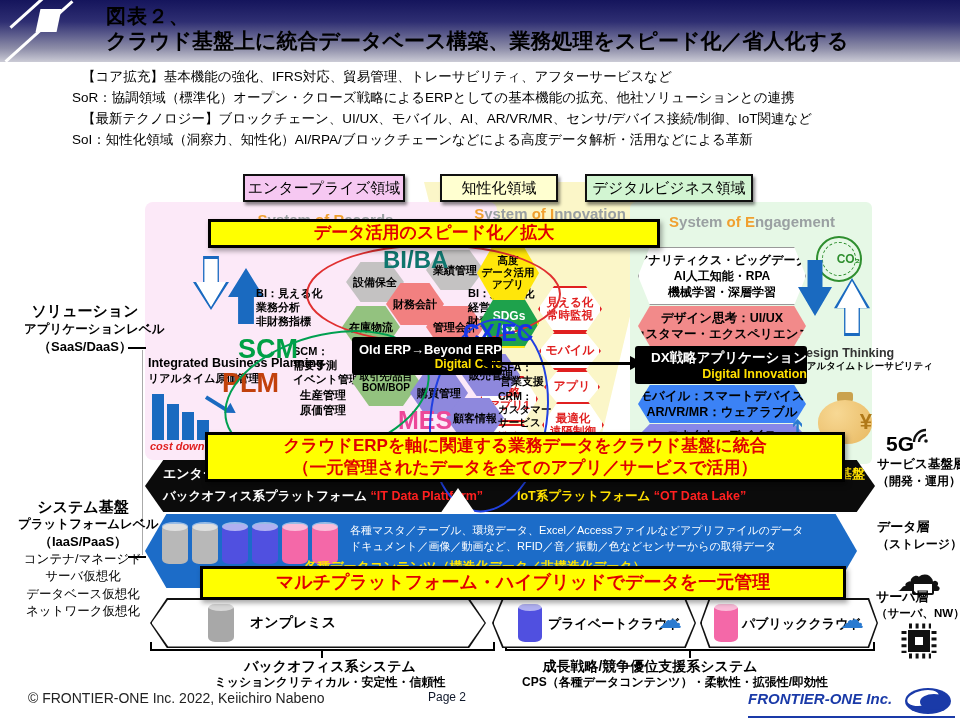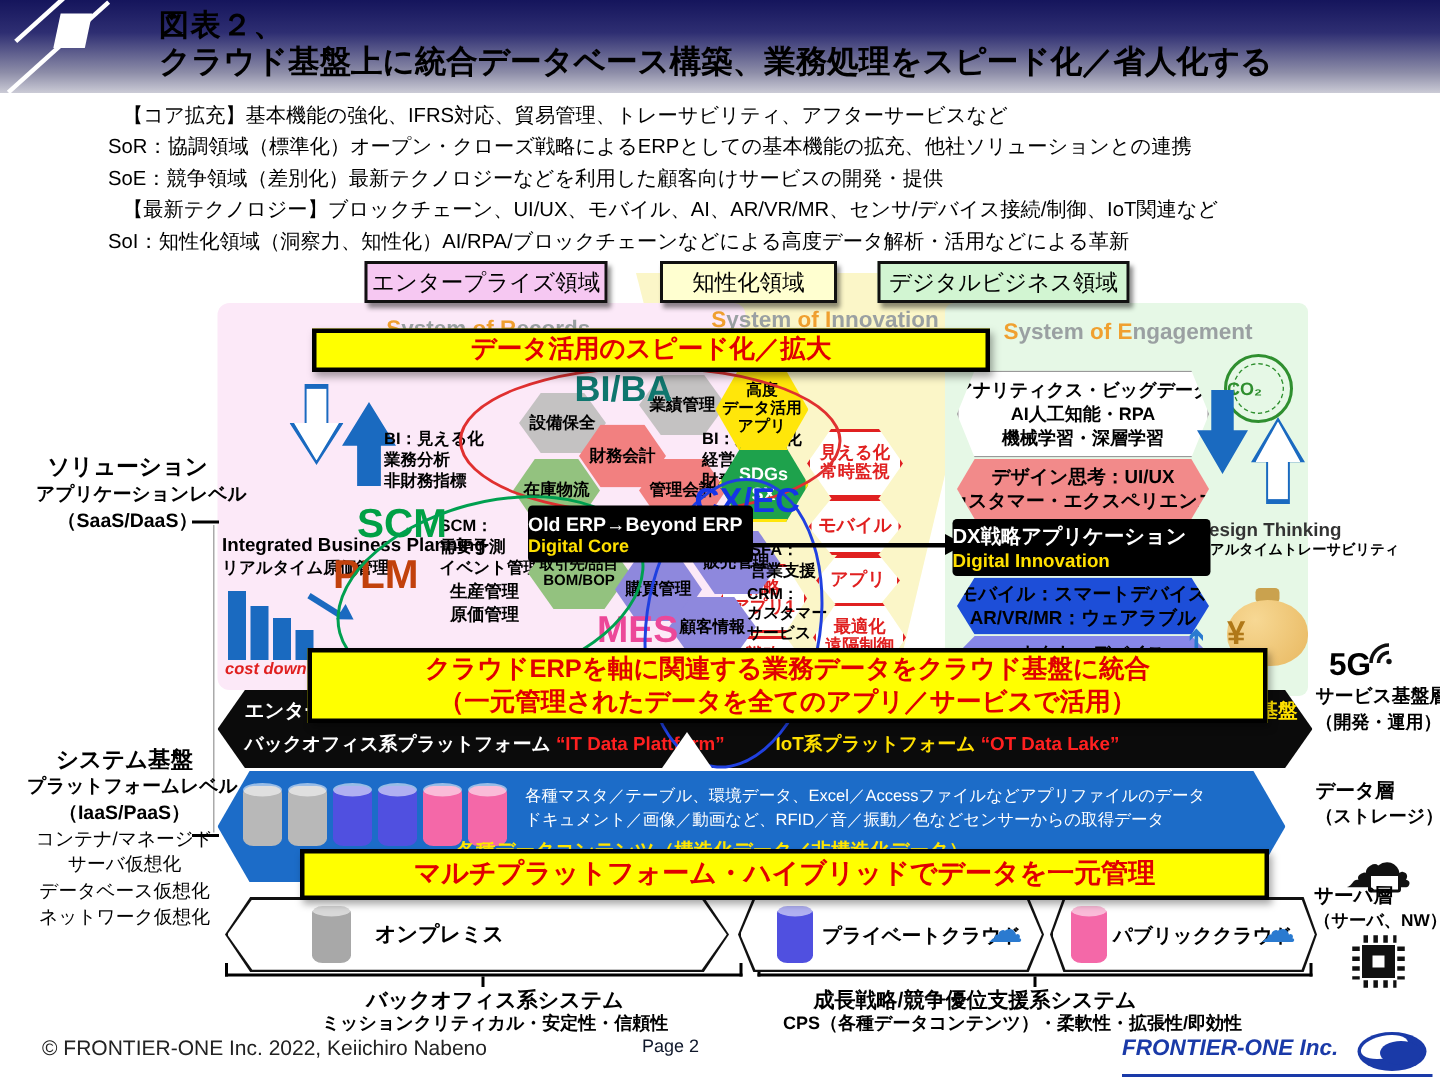--- a/index.html
+++ b/index.html
@@ -2,21 +2,21 @@
 <html><head>
 <meta charset="utf-8">
 <style>
 *{margin:0;padding:0;box-sizing:border-box}
 html,body{width:960px;height:720px}
 body{position:relative;background:#fff;overflow:hidden;font-family:"Liberation Sans","DejaVu Sans",sans-serif;color:#000}
 .a{position:absolute}
 .b{font-weight:bold}
 .c{text-align:center}
 .nw{white-space:nowrap}
-.flexc{display:flex;flex-direction:column;align-items:flex-start;justify-content:center}
+.flexc{display:flex;flex-direction:column;align-items:flex-end;justify-content:center}
 .hx{position:absolute;display:flex;flex-direction:column;align-items:center;justify-content:center;text-align:center;font-weight:bold;line-height:1.12;clip-path:polygon(25% 0,75% 0,100% 50%,75% 100%,25% 100%,0 50%)}
 .hxw{clip-path:polygon(7% 0,93% 0,100% 50%,93% 100%,7% 100%,0 50%)}
 .banner{position:absolute;background:#ffff00;border:3px solid #000;color:#e00000;font-weight:bold;display:flex;flex-direction:column;align-items:center;justify-content:center;text-align:center;line-height:1.3;box-shadow:2px 3px 5px rgba(0,0,0,.35);z-index:10}
 .ell{position:absolute;border-radius:50%;pointer-events:none;z-index:5}
 .cyl{position:absolute;border-radius:7px/5px}
 .cyl:before{content:"";position:absolute;left:0;top:-2px;width:100%;height:9px;border-radius:50%;background:rgba(255,255,255,.55)}
 .fat{position:absolute}
 .fat>div{position:absolute;inset:0}
 .dn{clip-path:polygon(28% 0,72% 0,72% 48%,100% 48%,50% 100%,0 48%,28% 48%)}
 .up{clip-path:polygon(50% 0,100% 52%,72% 52%,72% 100%,28% 100%,28% 52%,0 52%)}
@@ -35,21 +35,20 @@
   <div class="a" style="left:2px;top:4px;width:66px;height:3px;background:#fff;transform:rotate(-42deg)"></div>
   <div class="a" style="left:-6px;top:30px;width:90px;height:3px;background:#fff;transform:rotate(-42deg)"></div>
   <div class="a" style="left:38px;top:9px;width:21px;height:23px;background:#fff;transform:skewX(-12deg)"></div>
   <div class="a b nw" style="left:106px;top:3px;font-size:20px;letter-spacing:1px">図表２、</div>
   <div class="a b nw" style="left:106px;top:27px;font-size:21px">クラウド基盤上に統合データベース構築、業務処理をスピード化／省人化する</div>
 </div>
 
 <div class="a" style="left:72px;top:66px;width:870px;font-size:13.5px;line-height:21px">
   <div class="nw" style="padding-left:10px">【コア拡充】基本機能の強化、IFRS対応、貿易管理、トレーサビリティ、アフターサービスなど</div>
   <div class="nw">SoR：協調領域（標準化）オープン・クローズ戦略によるERPとしての基本機能の拡充、他社ソリューションとの連携</div>
-  <div class="nw">SoE：競争領域（差別化）最新テクノロジーなどを利用した顧客向けサービスの開発・提供</div>
   <div class="nw" style="padding-left:10px">【最新テクノロジー】ブロックチェーン、UI/UX、モバイル、AI、AR/VR/MR、センサ/デバイス接続/制御、IoT関連など</div>
   <div class="nw">SoI：知性化領域（洞察力、知性化）AI/RPA/ブロックチェーンなどによる高度データ解析・活用などによる革新</div>
 </div>
 
 <div class="rhead" style="left:243px;top:174px;width:162px;height:28px;background:#f6c8f2">エンタープライズ領域</div>
 <div class="rhead" style="left:440px;top:174px;width:118px;height:28px;background:#ffffd0">知性化領域</div>
 <div class="rhead" style="left:585px;top:174px;width:168px;height:28px;background:#d2f5d2">デジタルビジネス領域</div>
 
 <div class="a" style="left:424px;top:182px;width:238px;height:290px;background:#fbf6c8;clip-path:polygon(0 0,100% 0,71% 100%,31% 100%);z-index:0"></div>
 <div class="a" style="left:145px;top:202px;width:352px;height:258px;background:#fce9f8;border-radius:8px;z-index:0"></div>
@@ -201,21 +200,21 @@
     <span class="nw">機械学習・深層学習</span>
 </div>
 <div class="hx hxw" style="left:638px;top:306px;width:168px;height:40px;background:#f28a8a;font-size:12.5px;line-height:16px;z-index:3">
   <span class="nw">デザイン思考：UI/UX</span>
     <span class="nw">カスタマー・エクスペリエンス</span>
 </div>
 <div class="a flexc" style="left:635px;top:346px;width:172px;height:38px;background:#000;border-radius:3px;z-index:6">
   <div class="b nw" style="color:#fff;font-size:13.5px">DX戦略アプリケーション</div>
   <div class="b nw" style="color:#ffe000;font-size:12.5px">Digital Innovation</div>
 </div>
-<div class="hx hxw" style="left:638px;top:385px;width:168px;height:38px;background:#1d4ed8;font-size:12.5px;line-height:16px;z-index:3">
+<div class="hx hxw" style="left:638px;top:385px;width:168px;height:38px;background:#3b82f6;font-size:12.5px;line-height:16px;z-index:3">
   <span class="nw">モバイル：スマートデバイス</span>
     <span class="nw">AR/VR/MR：ウェアラブル</span>
 </div>
 <div class="hx hxw" style="left:638px;top:424px;width:168px;height:24px;background:#8787e8;font-size:12px;z-index:3">
     <span class="nw">コネクト・デバイス</span>
   </div>
 <div class="a" style="left:797px;top:346px;z-index:3;width:110px">
   <div class="b nw" style="font-size:12.5px;color:#333">Design Thinking</div>
   <div class="nw b" style="font-size:9.5px">リアルタイムトレーサビリティ</div>
 </div>

